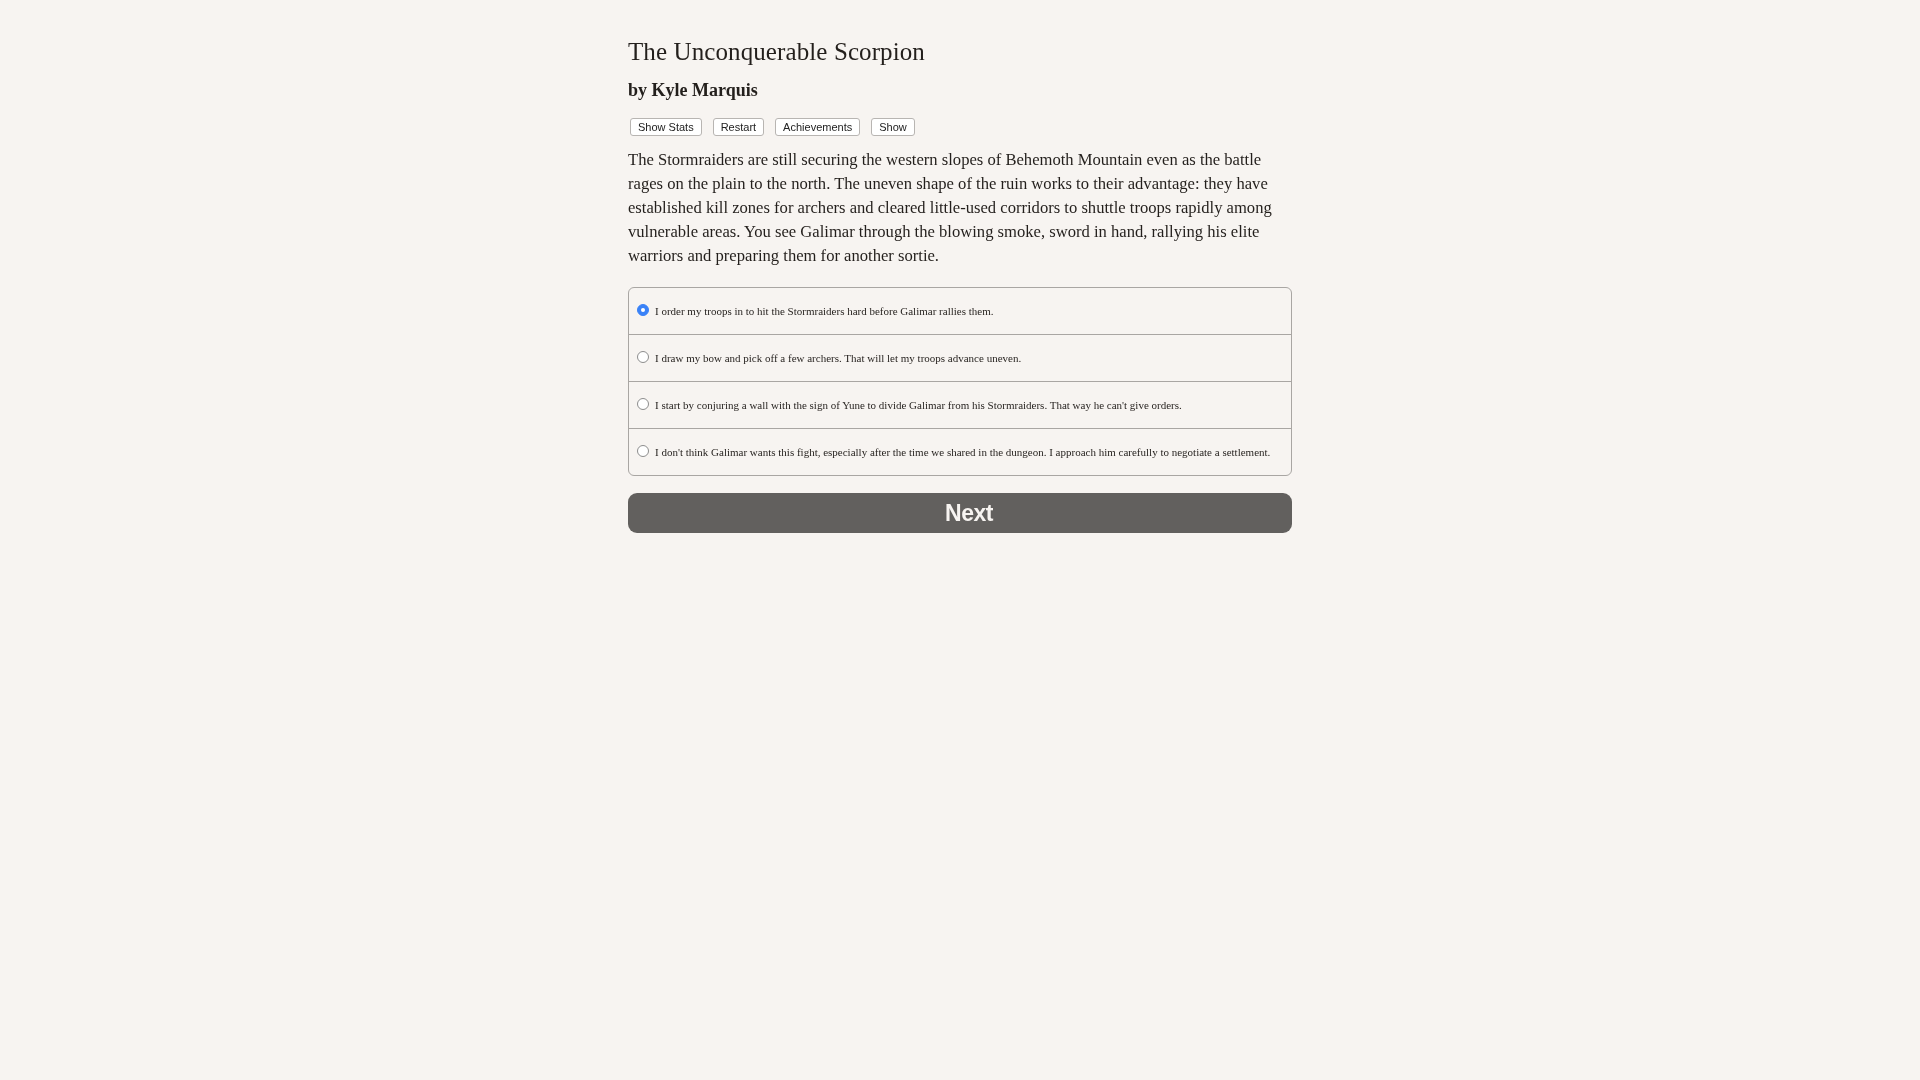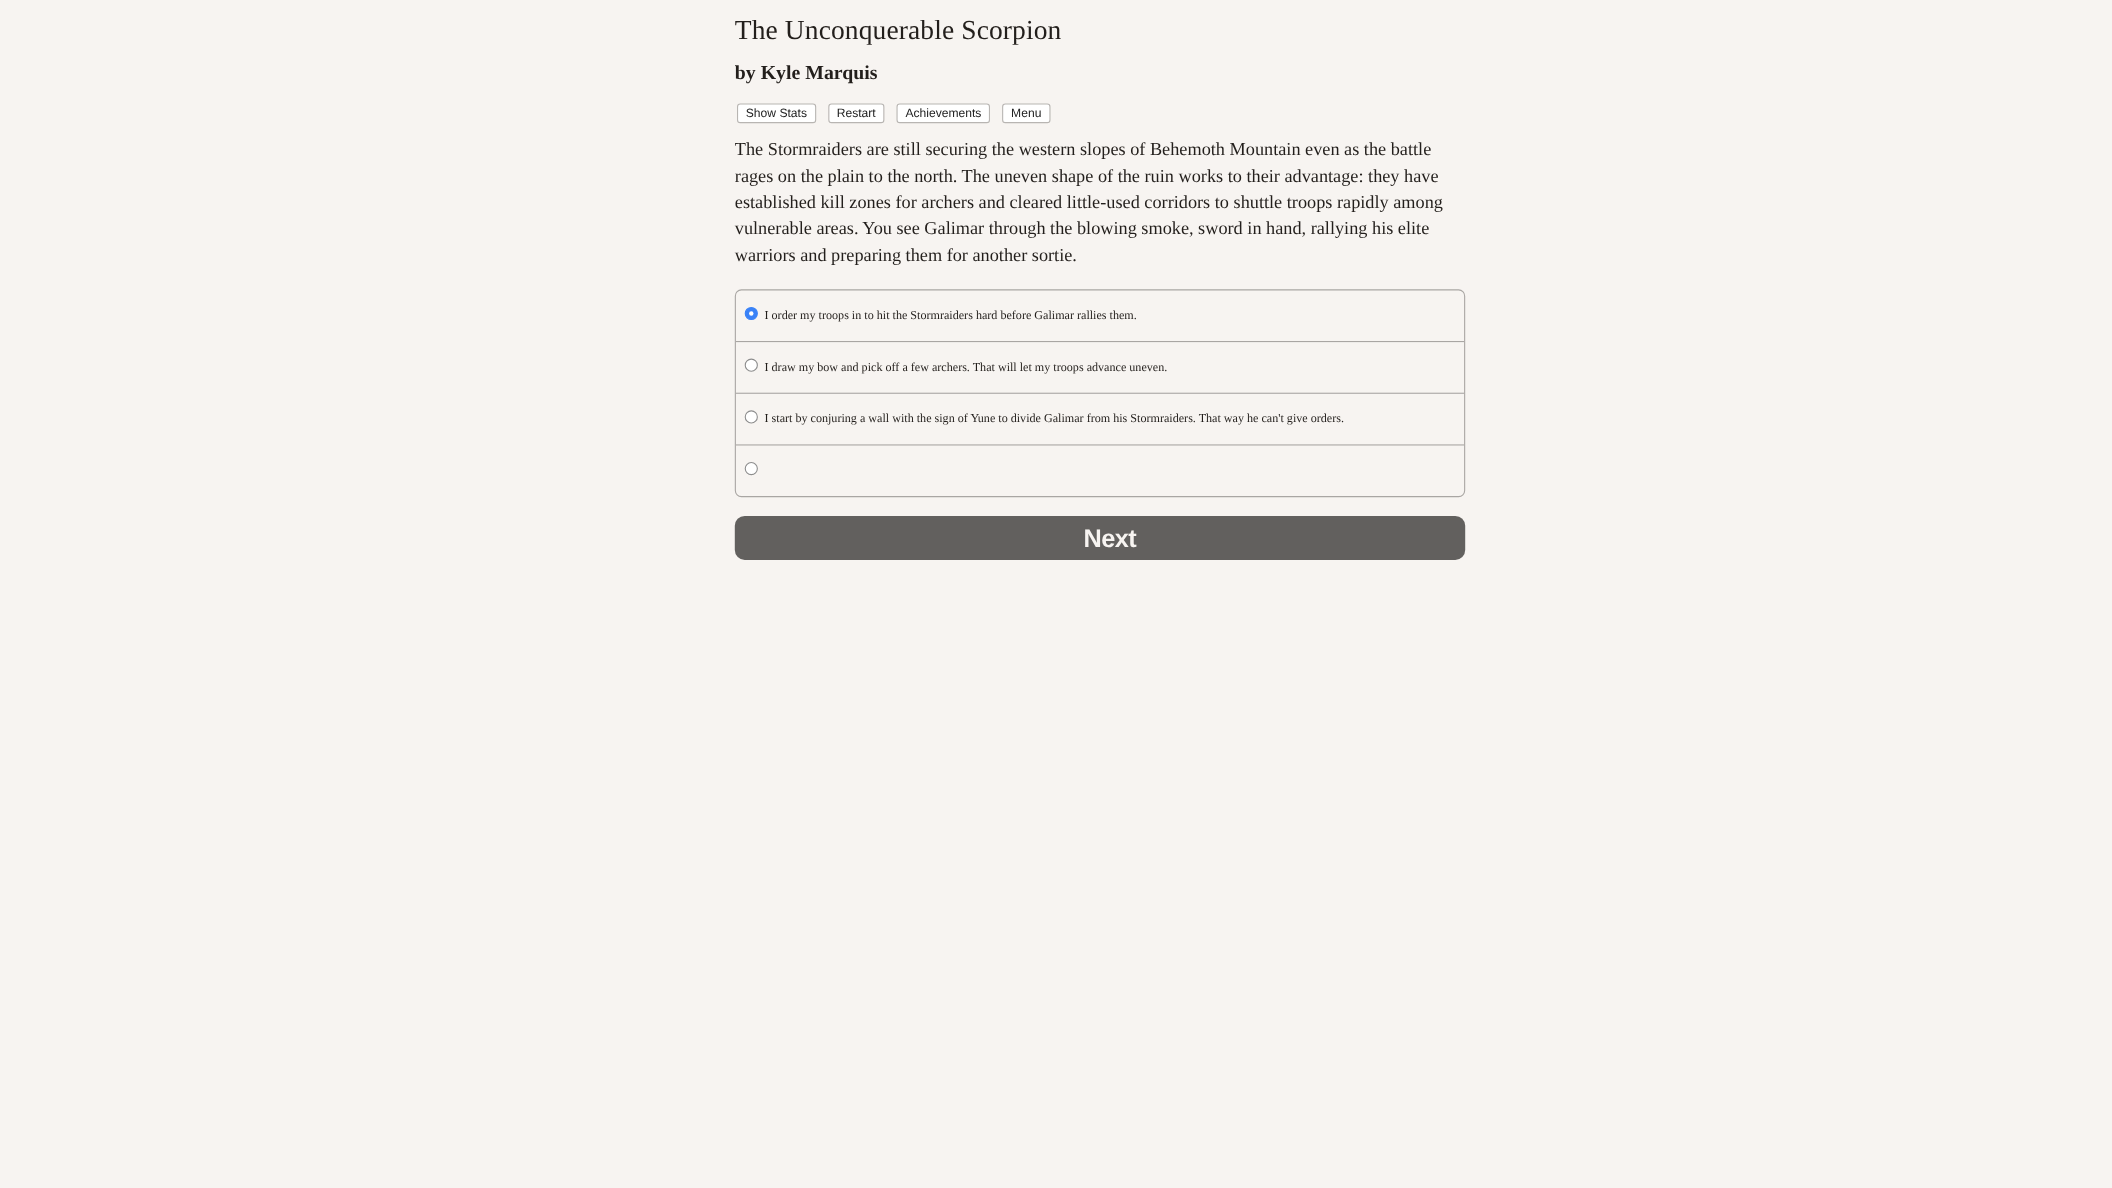--- a/index.html
+++ b/index.html
@@ -10,23 +10,22 @@
     height: 1080px;
     overflow: hidden;
   }
   body {
     font-family: "Liberation Serif", "DejaVu Serif", serif;
     color: #231f1c;
   }
   .container {
     position: absolute;
     left: 628px;
-    top: 10px;
+    top: 34px;
     width: 664px;
-    margin-left: 40px;
   }
   .title {
     font-size: 25px;
     margin: 0;
     font-weight: normal;
     line-height: 36px;
     letter-spacing: 0.1px;
   }
   .author {
     font-size: 18px;
@@ -119,34 +118,34 @@
 <body>
 
 <div class="container">
   <h1 class="title">The Unconquerable Scorpion</h1>
   <div class="author">by Kyle Marquis</div>
 
   <div class="buttons">
     <button class="sbtn">Show Stats</button>
     <button class="sbtn">Restart</button>
     <button class="sbtn">Achievements</button>
-    <button class="sbtn">Menu</button>
+    <button class="sbtn">Show</button>
   </div>
 
   <p class="narrative">The Stormraiders are still securing the western slopes of Behemoth Mountain even as the battle rages on the plain to the north. The uneven shape of the ruin works to their advantage: they have established kill zones for archers and cleared little-used corridors to shuttle troops rapidly among vulnerable areas. You see Galimar through the blowing smoke, sword in hand, rallying his elite warriors and preparing them for another sortie.</p>
 
   <div class="choices">
     <div class="choice">
       <span class="radio checked"></span><span>I order my troops in to hit the Stormraiders hard before Galimar rallies them.</span>
     </div>
     <div class="choice">
       <span class="radio"></span><span>I draw my bow and pick off a few archers. That will let my troops advance uneven.</span>
     </div>
     <div class="choice">
       <span class="radio"></span><span>I start by conjuring a wall with the sign of Yune to divide Galimar from his Stormraiders. That way he can't give orders.</span>
     </div>
     <div class="choice">
-      <span class="radio"></span>
+      <span class="radio"></span><span>I don't think Galimar wants this fight, especially after the time we shared in the dungeon. I approach him carefully to negotiate a settlement.</span>
     </div>
   </div>
 
   <button class="next">Next</button>
 </div>
 
 </body></html>

